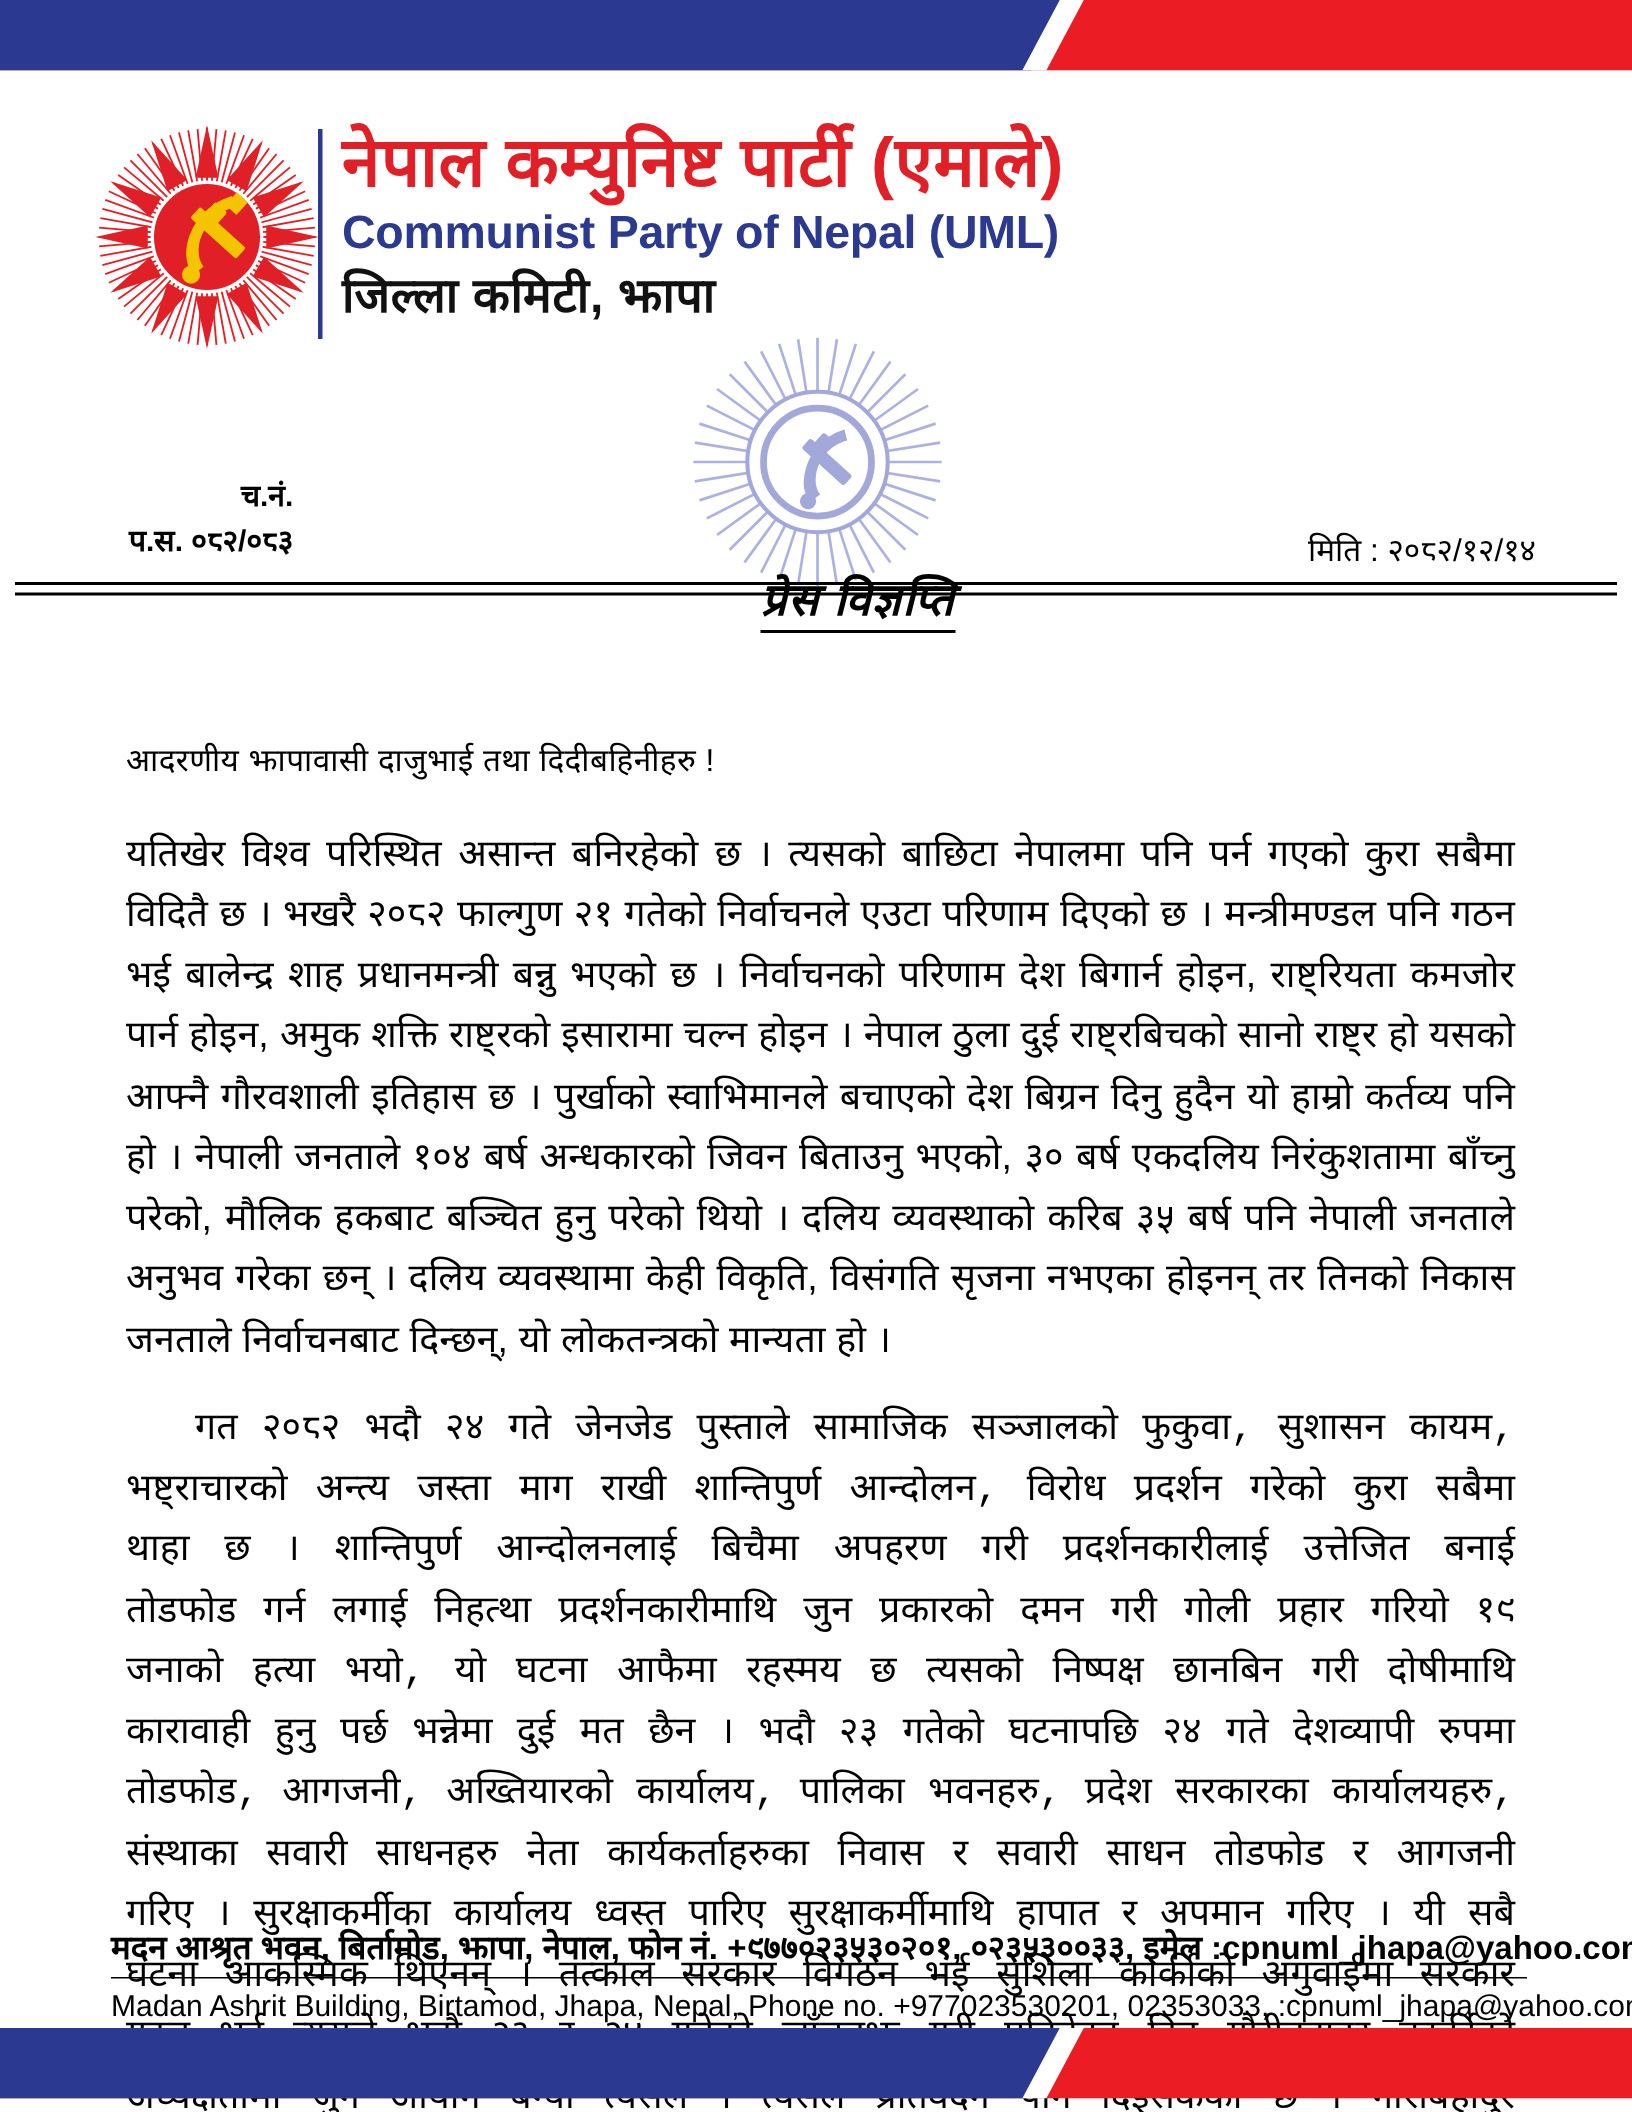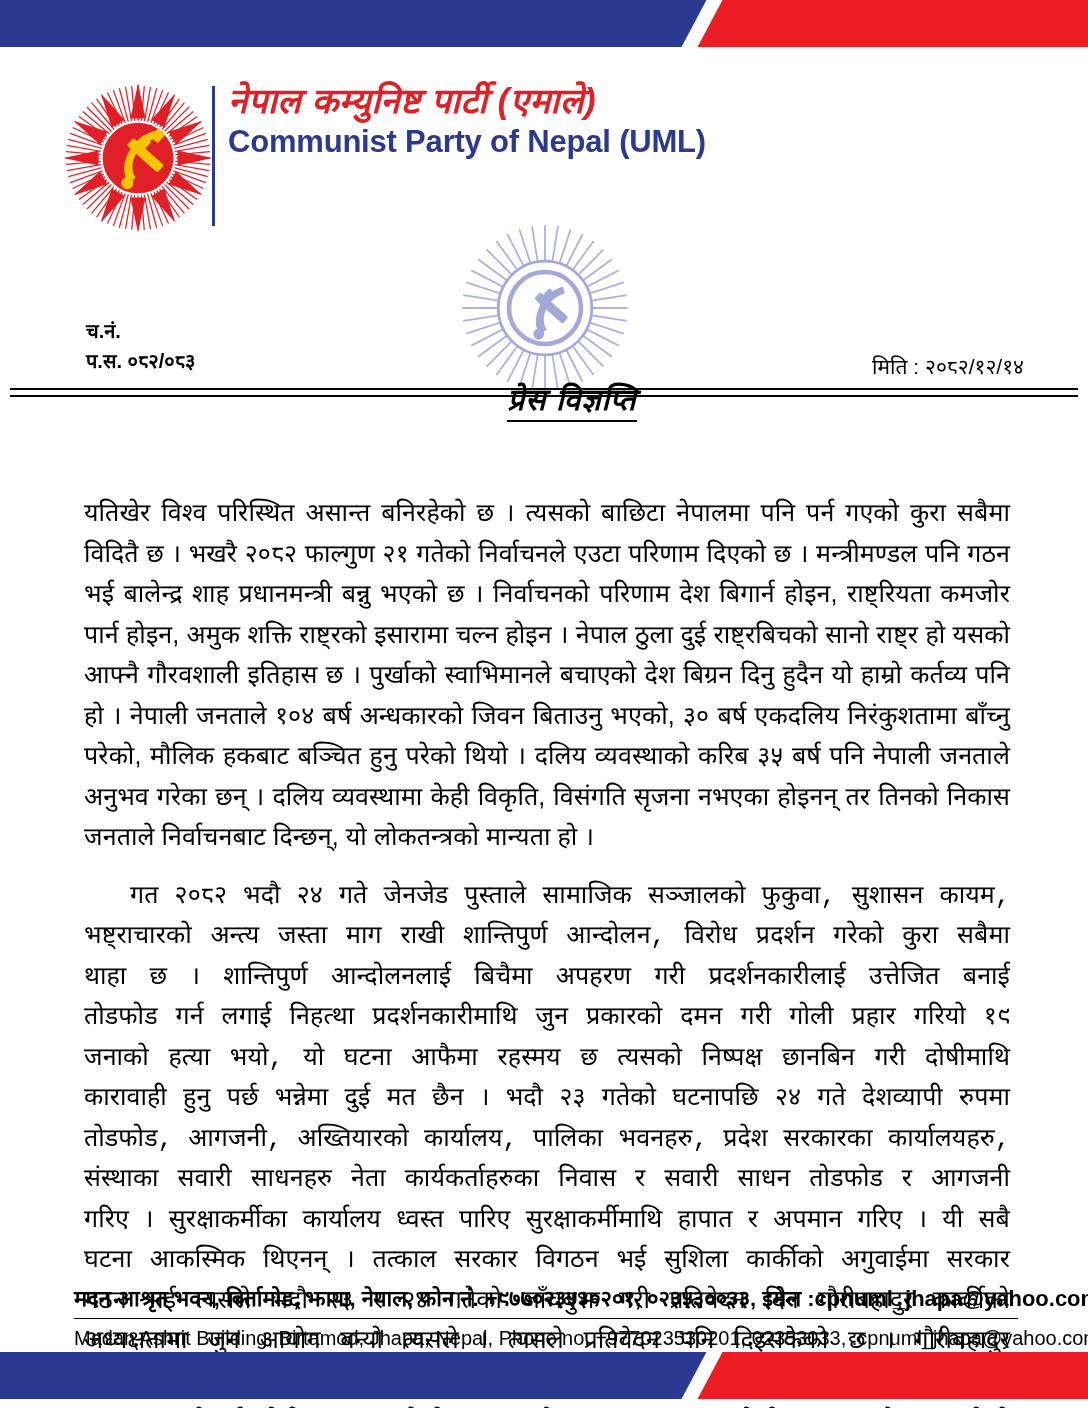--- a/index.html
+++ b/index.html
@@ -82,26 +82,25 @@
   }
 
   .org-block {
     position: absolute;
     left: 228px;
     top: 22px;
     width: 700px;
   }
   .org-name-np {
     color: #e01f26;
-    font-size: 35px;
+    font-size: 46px;
     font-weight: bold;
     line-height: 1.22;
     letter-spacing: 0.4px;
     white-space: nowrap;
-    font-style: italic;
   }
   .org-name-en {
     color: #2b3990;
     font-size: 31px;
     font-weight: bold;
     line-height: 1.22;
     letter-spacing: -0.2px;
     white-space: nowrap;
   }
   .org-unit {
@@ -126,20 +125,21 @@
 
   
   .ref-block {
     position: absolute;
     left: 86px;
     top: 258px;
     font-size: 20px;
     font-weight: bold;
     line-height: 1.5;
     white-space: nowrap;
+    text-align: right;
   }
   .date-block {
     position: absolute;
     right: 64px;
     top: 294px;
     font-size: 21px;
     font-weight: normal;
     white-space: nowrap;
   }
 
@@ -341,20 +341,21 @@
         </g>
       </g>
     </svg>
   </div>
 
   <div class="org-divider"></div>
 
   <div class="org-block">
     <div class="org-name-np">नेपाल कम्युनिष्ट पार्टी (एमाले)</div>
     <div class="org-name-en">Communist Party of Nepal (UML)</div>
+    <div class="org-unit">जिल्ला कमिटी, झापा</div>
   </div>
 
   <div class="seal-watermark">
     <svg viewBox="0 0 200 200" width="180" height="180" aria-hidden="true">
       <g stroke="#7a83cf" stroke-width="2">
         <line x1="100" y1="100" x2="100" y2="8" transform="rotate(0 100 100)"></line>
         <line x1="100" y1="100" x2="100" y2="8" transform="rotate(9 100 100)"></line>
         <line x1="100" y1="100" x2="100" y2="8" transform="rotate(18 100 100)"></line>
         <line x1="100" y1="100" x2="100" y2="8" transform="rotate(27 100 100)"></line>
         <line x1="100" y1="100" x2="100" y2="8" transform="rotate(36 100 100)"></line>
@@ -413,20 +414,21 @@
   <div class="date-block">मिति : २०८२/१२/१४</div>
 
   <div class="rule-double"></div>
 </div>
 
 <div class="doc-title-wrap">
   <span class="doc-title">प्रेस विज्ञप्ति</span>
 </div>
 
 <div class="doc-body">
+  <p class="salutation">आदरणीय झापावासी दाजुभाई तथा दिदीबहिनीहरु !</p>
   <p class="para">यतिखेर विश्व परिस्थित असान्त बनिरहेको छ । त्यसको बाछिटा नेपालमा पनि पर्न गएको कुरा सबैमा विदितै छ । भखरै २०८२ फाल्गुण २१ गतेको निर्वाचनले एउटा परिणाम दिएको छ । मन्त्रीमण्डल पनि गठन भई बालेन्द्र शाह प्रधानमन्त्री बन्नु भएको छ । निर्वाचनको परिणाम देश बिगार्न होइन, राष्ट्रियता कमजोर पार्न होइन, अमुक शक्ति राष्ट्रको इसारामा चल्न होइन । नेपाल ठुला दुई राष्ट्रबिचको सानो राष्ट्र हो यसको आफ्नै गौरवशाली इतिहास छ । पुर्खाको स्वाभिमानले बचाएको देश बिग्रन दिनु हुदैन यो हाम्रो कर्तव्य पनि हो । नेपाली जनताले १०४ बर्ष अन्धकारको जिवन बिताउनु भएको, ३० बर्ष एकदलिय निरंकुशतामा बाँच्नु परेको, मौलिक हकबाट बञ्चित हुनु परेको थियो । दलिय व्यवस्थाको करिब ३५ बर्ष पनि नेपाली जनताले अनुभव गरेका छन् । दलिय व्यवस्थामा केही विकृति, विसंगति सृजना नभएका होइनन् तर तिनको निकास जनताले निर्वाचनबाट दिन्छन्, यो लोकतन्त्रको मान्यता हो ।</p>
   <p class="para indent">गत २०८२ भदौ २४ गते जेनजेड पुस्ताले सामाजिक सञ्जालको फुकुवा, सुशासन कायम, भष्ट्राचारको अन्त्य जस्ता माग राखी शान्तिपुर्ण आन्दोलन, विरोध प्रदर्शन गरेको कुरा सबैमा थाहा छ । शान्तिपुर्ण आन्दोलनलाई बिचैमा अपहरण गरी प्रदर्शनकारीलाई उत्तेजित बनाई तोडफोड गर्न लगाई निहत्था प्रदर्शनकारीमाथि जुन प्रकारको दमन गरी गोली प्रहार गरियो १९ जनाको हत्या भयो, यो घटना आफैमा रहस्मय छ त्यसको निष्पक्ष छानबिन गरी दोषीमाथि कारावाही हुनु पर्छ भन्नेमा दुई मत छैन । भदौ २३ गतेको घटनापछि २४ गते देशव्यापी रुपमा तोडफोड, आगजनी, अख्तियारको कार्यालय, पालिका भवनहरु, प्रदेश सरकारका कार्यालयहरु, संस्थाका सवारी साधनहरु नेता कार्यकर्ताहरुका निवास र सवारी साधन तोडफोड र आगजनी गरिए । सुरक्षाकर्मीका कार्यालय ध्वस्त पारिए सुरक्षाकर्मीमाथि हापात र अपमान गरिए । यी सबै घटना आकस्मिक थिएनन् । तत्काल सरकार विगठन भई सुशिला कार्कीको अगुवाईमा सरकार गठन भई त्यसले भदौ २३ र २४ गतेको जाँचबुझ गरी प्रतिवेदन दिन गौरीबहादुर कार्कीको अध्यक्षतामा जुन आयोग बन्यो त्यसले । त्यसले प्रतिवेदन पनि दिइसकेको छ । गौरीबहादुर कार्कीको आयोगले भदौ २३ गतेको घटनालाई मात्र बढी केन्द्रीत गरेको र २४ गतेको आपराधिक घटनामा कसैलाई दोषी करार नगरेको कुरा आफैमा षड्यन्त्रमुलक रहेको छ । भदौ २४ गतेको आगजनीमा सरकारी भवन मात्र जलेनन् त्यसभित्र भएका महत्वपूर्ण कागजातहरु समेत जले । यो घटना राष्ट्रद्रोहको घटना हो । राज्य पक्षपाती भयो रिस उठेका र चित्त नबुझेका मानिसमाथि कारवाही, आफ्नो पक्ष बचाउ गर्ने कुराले समस्या समाधान गर्दैन । त्यसले त राज्यलाई झन् मुठभेड र द्वन्दमा लैजान्छ ।</p>
 </div>
 
 <div class="footer">
   <div class="footer-np">मदन आश्रृत भवन, बिर्तामोड, झापा, नेपाल, फोन नं. +९७७०२३५३०२०१, ०२३५३००३३, इमेल :cpnuml_jhapa@yahoo.com</div>
   <div class="footer-rule"></div>
   <div class="footer-en">Madan Ashrit Building, Birtamod, Jhapa, Nepal, Phone no. +977023530201, 02353033, :cpnuml_jhapa@yahoo.com</div>
 </div>
 

